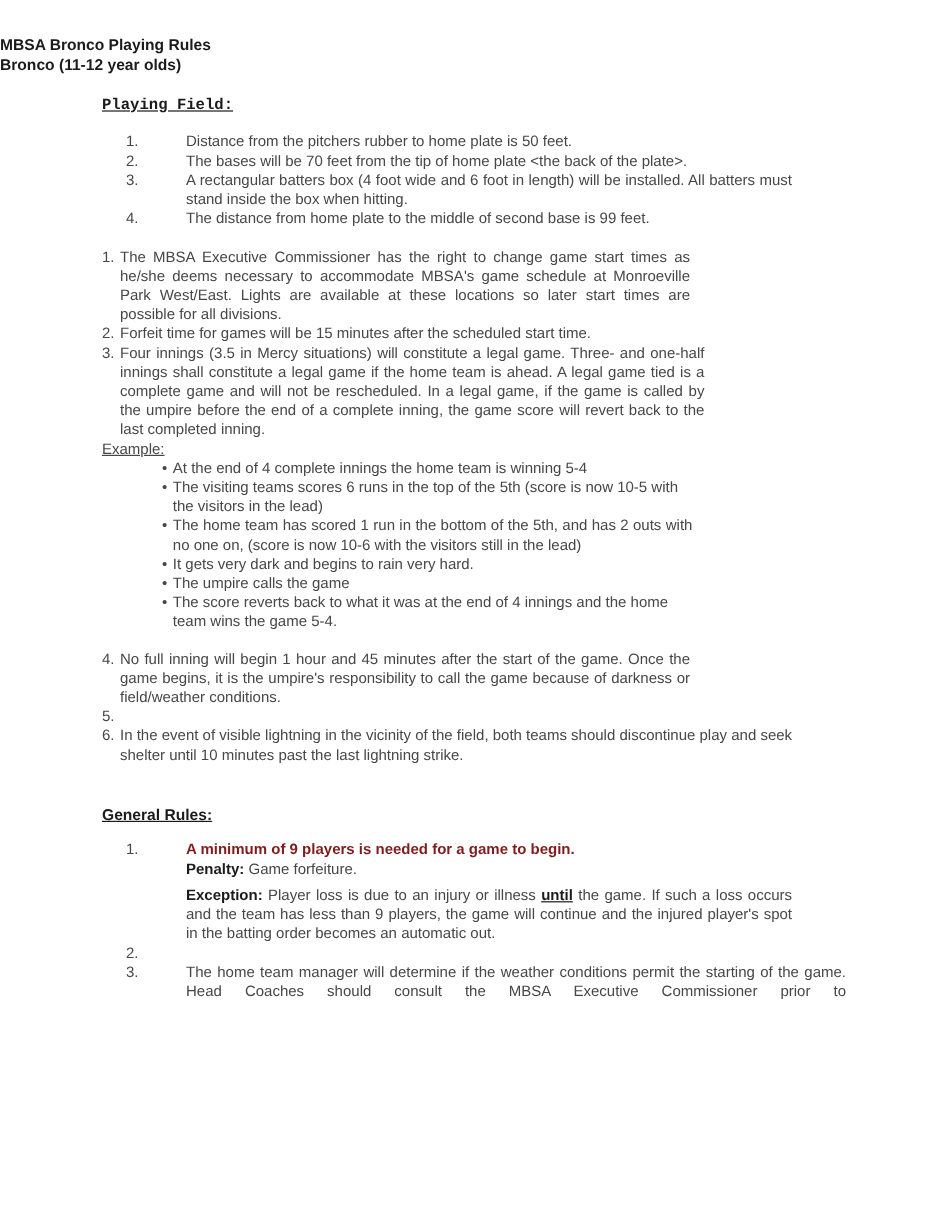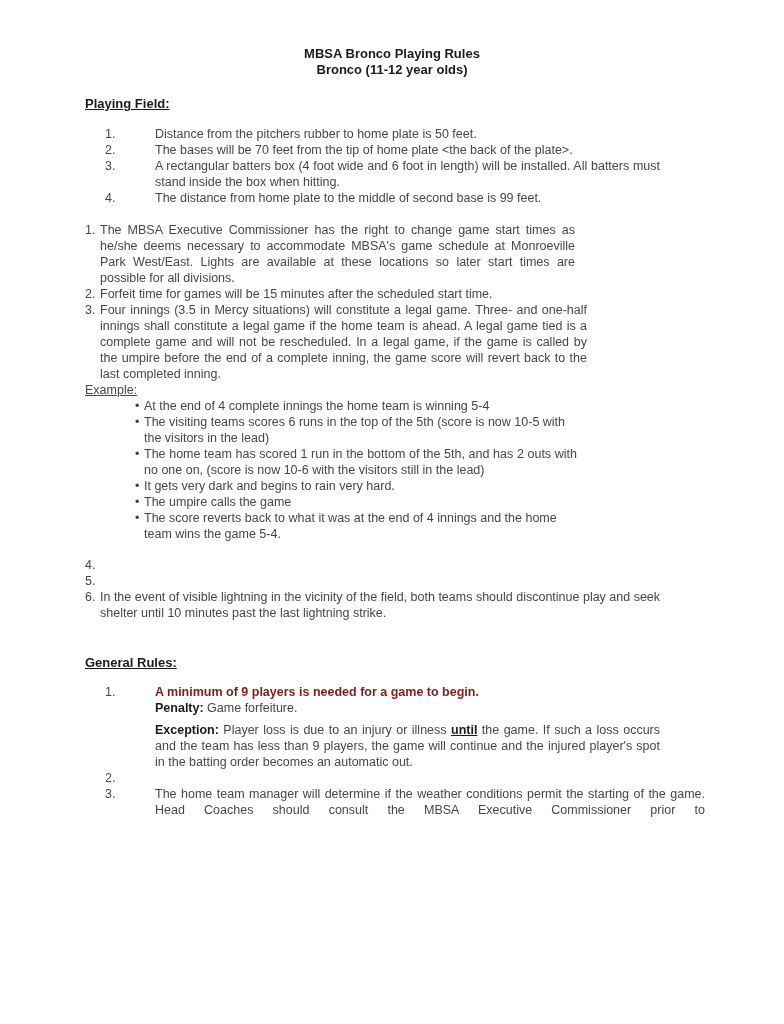--- a/index.html
+++ b/index.html
@@ -2,28 +2,28 @@
 <html><head>
 <meta charset="utf-8">
 <style>
   * { margin: 0; padding: 0; box-sizing: border-box; }
   html, body { background: #ffffff; }
   body {
     width: 784px; height: 1024px; overflow: hidden;
     font-family: "Liberation Sans", sans-serif;
     font-size: 12.5px; line-height: 16px; color: #474747;
   }
-  .title-block { padding-top: 46px; text-align: center; }
+  .title-block { padding-top: 30px; text-align: left; }
   .title-line { font-weight: bold; font-size: 13px; line-height: 16px; color: #1b1b1b; }
 
   .heading {
     margin-left: 85px; font-size: 13px; line-height: 16px;
     font-weight: bold; color: #1b1b1b; text-decoration: underline;
   }
-  .h-pf { margin-top: 18px; }
+  .h-pf { margin-top: 18px; font-family: Liberation Mono, monospace; }
   .h-lg { margin-top: 18px; }
   .h-ex { font-weight: normal; color: #474747; font-size: 12.5px; }
   .h-gr { margin-top: 34px; }
 
   ul, ol { list-style: none; }
   .row { display: flex; align-items: flex-start; }
   .num { flex: none; }
   .txt { flex: none; }
   .just { text-align: justify; }
 
@@ -123,20 +123,21 @@
     </li>
     <li class="row">
       <span class="dot">•</span>
       <span class="txt">The score reverts back to what it was at the end of 4 innings and the home team wins the game 5-4.</span>
     </li>
   </ul>
 
   <ol class="lg-list part2">
     <li class="row">
       <span class="num">4.</span>
+      <span class="txt w475 just">No full inning will begin 1 hour and 45 minutes after the start of the game. Once the game begins, it is the umpire's responsibility to call the game because of darkness or field/weather conditions.</span>
     </li>
     <li class="row">
       <span class="num">5.</span>
     </li>
     <li class="row">
       <span class="num">6.</span>
       <span class="txt w590">In the event of visible lightning in the vicinity of the field, both teams should discontinue play and seek shelter until 10 minutes past the last lightning strike.</span>
     </li>
   </ol>
 

